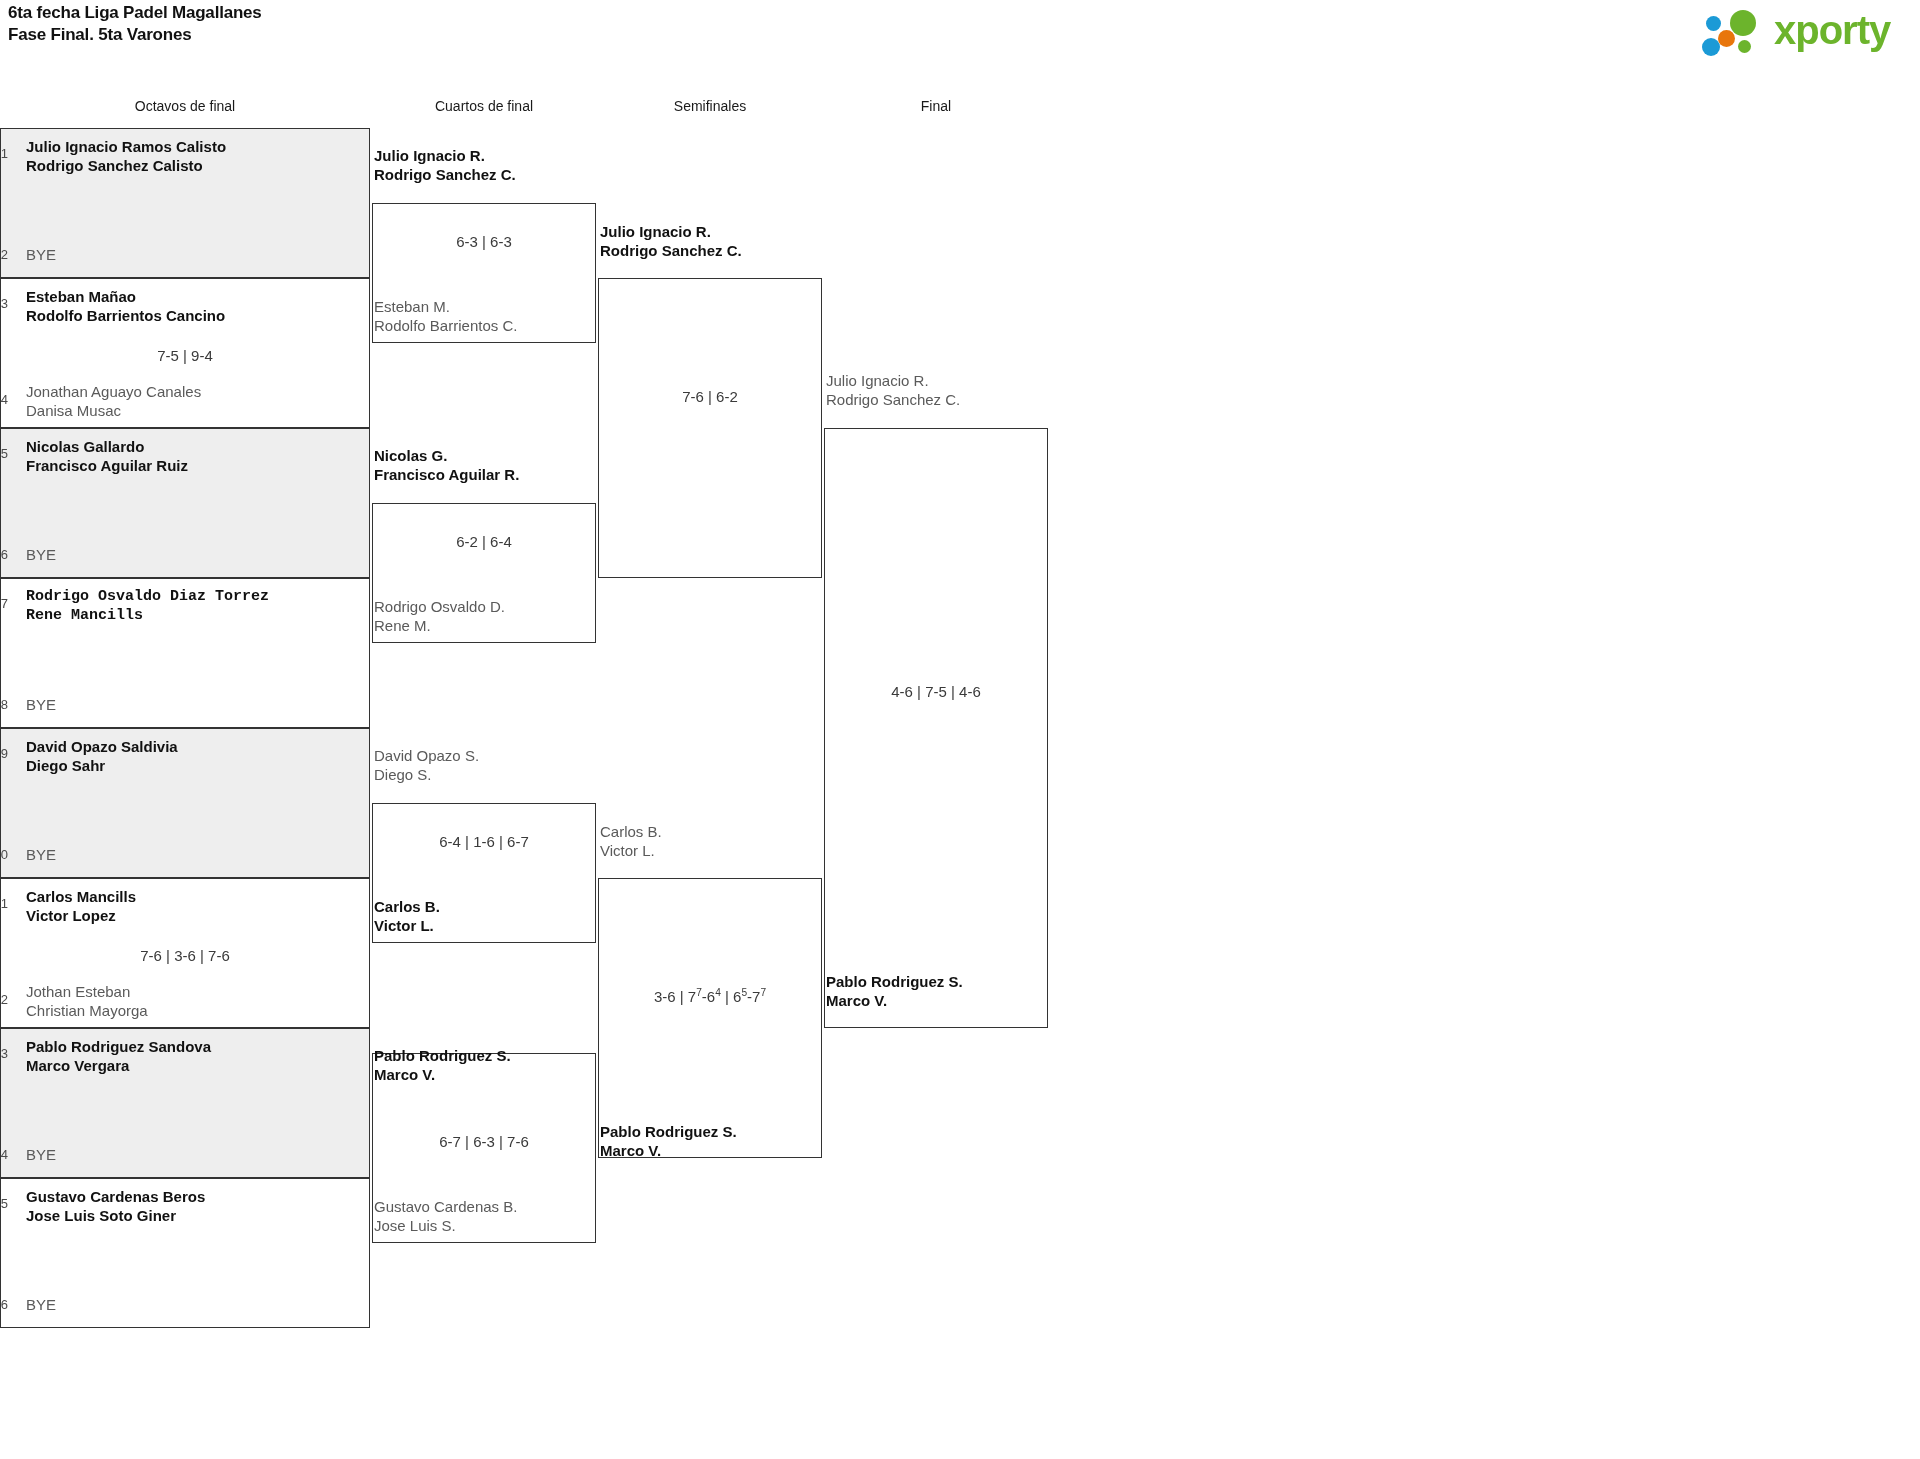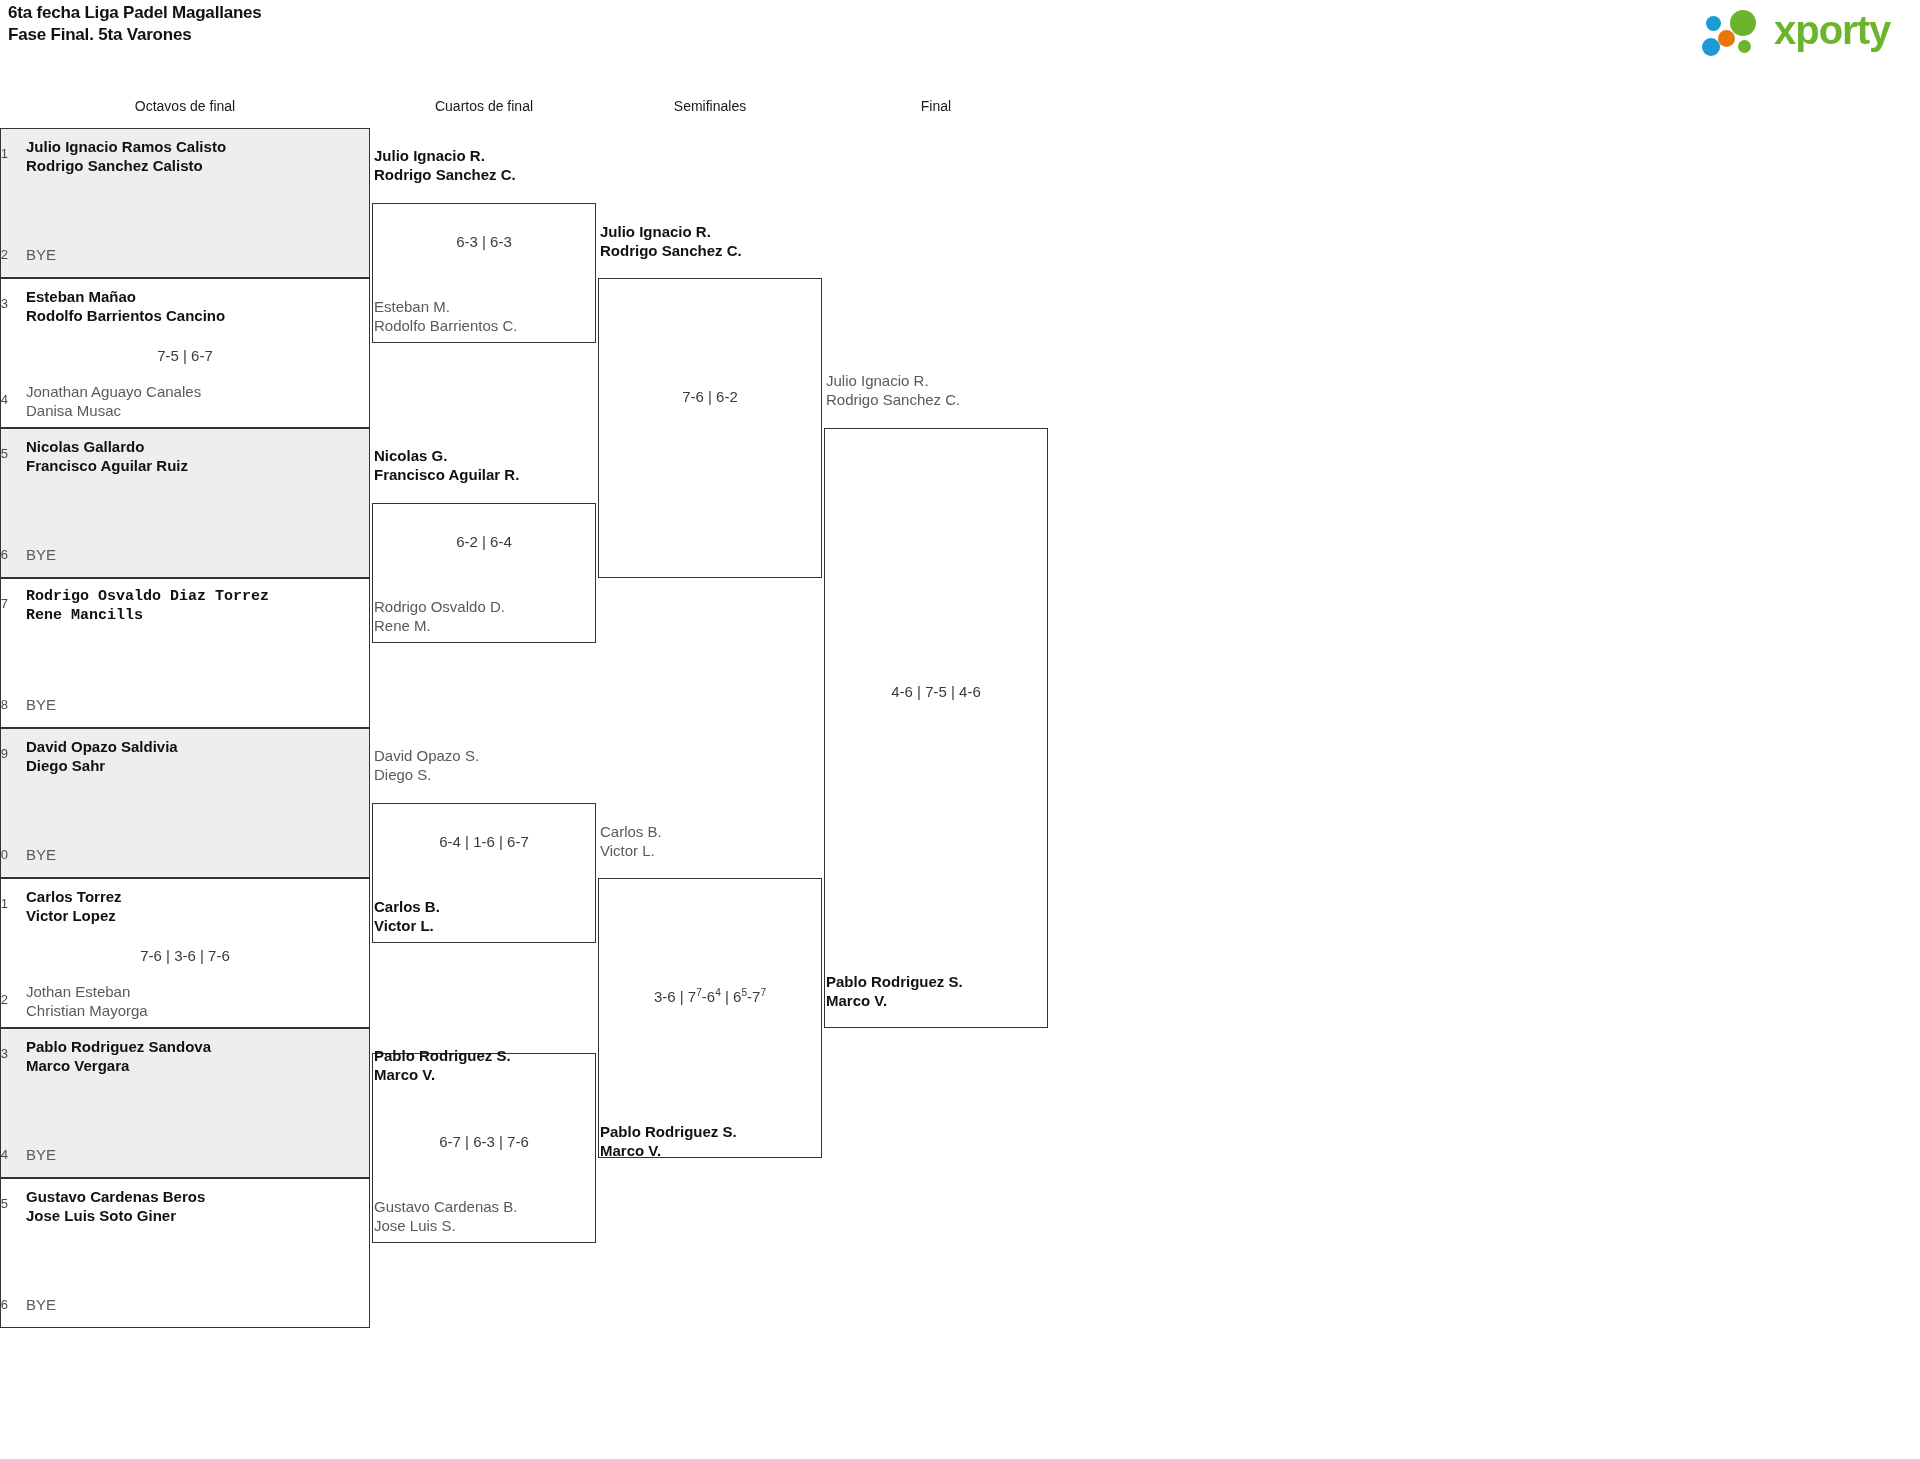--- a/index.html
+++ b/index.html
@@ -145,21 +145,21 @@
 </div>
 <div class="seed-num" style="left:-14px; top:247px;">2</div>
 <div class="bye-label" style="left:26px; top:246px;">BYE</div>
 
 <div class="seed-block plain" style="left:0px; top:278px; width:370px; height:150px;"></div>
 <div class="seed-num" style="left:-14px; top:296px;">3</div>
 <div class="entry r16-entry win" style="left:26px; top:287px;">
   <span class="p1">Esteban Mañao</span>
   <span class="p2">Rodolfo Barrientos Cancino</span>
 </div>
-<div class="score" style="left:60px; top:347px; width:250px;">7-5 | 6-7</div>
+<div class="score" style="left:60px; top:347px; width:250px;">7-5 | 9-4</div>
 <div class="seed-num" style="left:-14px; top:392px;">4</div>
 <div class="entry r16-entry lose" style="left:26px; top:382px;">
   <span class="p1">Jonathan Aguayo Canales</span>
   <span class="p2">Danisa Musac</span>
 </div>
 
 <div class="seed-block shaded" style="left:0px; top:428px; width:370px; height:150px;"></div>
 <div class="seed-num" style="left:-14px; top:446px;">5</div>
 <div class="entry r16-entry win" style="left:26px; top:437px;">
   <span class="p1">Nicolas Gallardo</span>
@@ -182,21 +182,21 @@
 <div class="entry r16-entry win" style="left:26px; top:737px;">
   <span class="p1">David Opazo Saldivia</span>
   <span class="p2">Diego Sahr</span>
 </div>
 <div class="seed-num" style="left:-14px; top:847px;">10</div>
 <div class="bye-label" style="left:26px; top:846px;">BYE</div>
 
 <div class="seed-block plain" style="left:0px; top:878px; width:370px; height:150px;"></div>
 <div class="seed-num" style="left:-14px; top:896px;">11</div>
 <div class="entry r16-entry win" style="left:26px; top:887px;">
-  <span class="p1">Carlos Torrez</span>
+  <span class="p1">Carlos Mancills</span>
   <span class="p2">Victor Lopez</span>
 </div>
 <div class="score" style="left:60px; top:947px; width:250px;">7-6 | 3-6 | 7-6</div>
 <div class="seed-num" style="left:-14px; top:992px;">12</div>
 <div class="entry r16-entry lose" style="left:26px; top:982px;">
   <span class="p1">Jothan Esteban</span>
   <span class="p2">Christian Mayorga</span>
 </div>
 
 <div class="seed-block shaded" style="left:0px; top:1028px; width:370px; height:150px;"></div>

